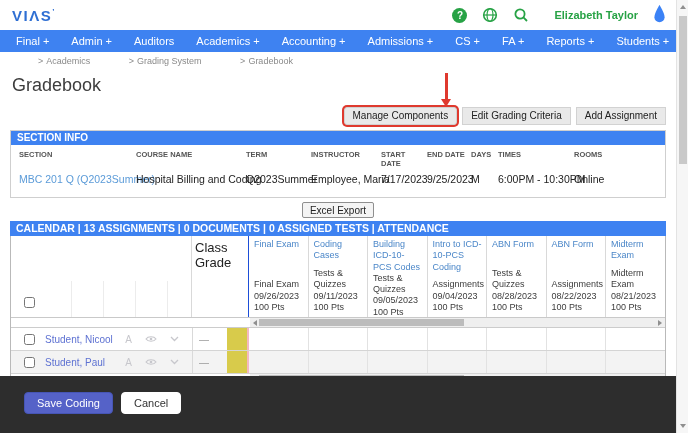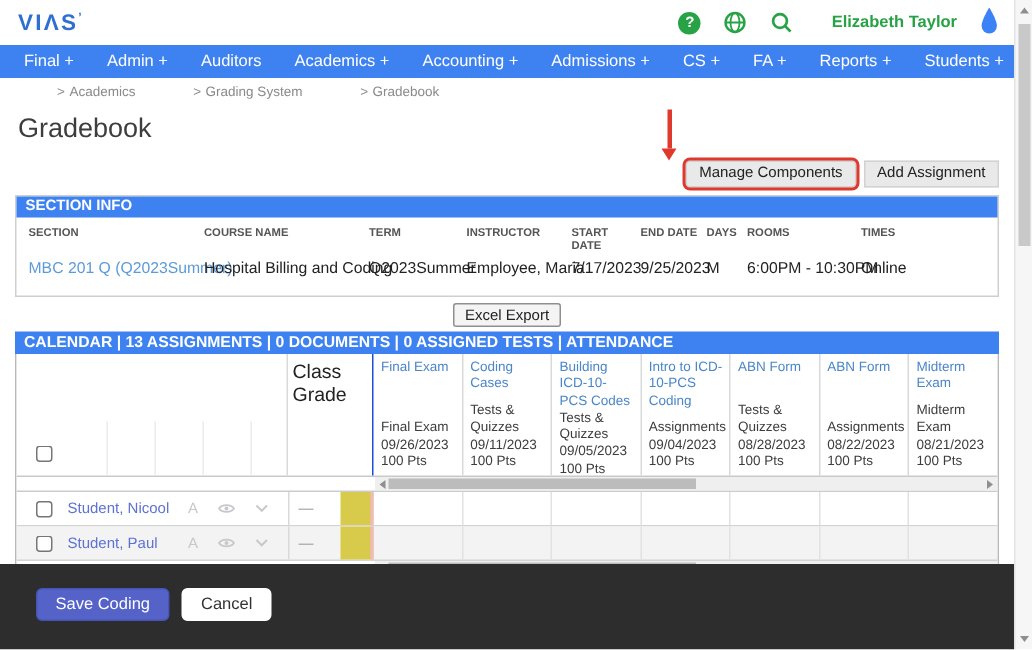--- a/index.html
+++ b/index.html
@@ -172,35 +172,36 @@
         <span class="seg"><span class="sep">&gt;</span><span>Academics</span></span>
         <span class="seg"><span class="sep">&gt;</span><span>Grading System</span></span>
         <span class="seg"><span class="sep">&gt;</span><span>Gradebook</span></span>
       </div>
 
       <div class="page-title">Gradebook</div>
 
       <div class="actions-row">
         <div class="red-arrow"></div>
         <button class="btn-gray btn-highlighted">Manage Components</button>
+        <button class="btn-gray">Edit Grading Criteria</button>
         <button class="btn-gray">Add Assignment</button>
       </div>
 
       <div class="section-panel">
         <div class="panel-bar">SECTION INFO</div>
         <div class="si-grid">
           <div class="si-head">SECTION</div>
           <div class="si-head">COURSE NAME</div>
           <div class="si-head">TERM</div>
           <div class="si-head">INSTRUCTOR</div>
           <div class="si-head">START DATE</div>
           <div class="si-head">END DATE</div>
           <div class="si-head">DAYS</div>
+          <div class="si-head">TIMES</div>
           <div class="si-head">ROOMS</div>
-          <div class="si-head">TIMES</div>
 
           <div class="si-val si-link">MBC 201 Q (Q2023Summer)</div>
           <div class="si-val">Hospital Billing and Coding</div>
           <div class="si-val">Q2023Summer</div>
           <div class="si-val">Employee, Maria</div>
           <div class="si-val">7/17/2023</div>
           <div class="si-val">9/25/2023</div>
           <div class="si-val">M</div>
           <div class="si-val">6:00PM - 10:30PM</div>
           <div class="si-val">Online</div>

